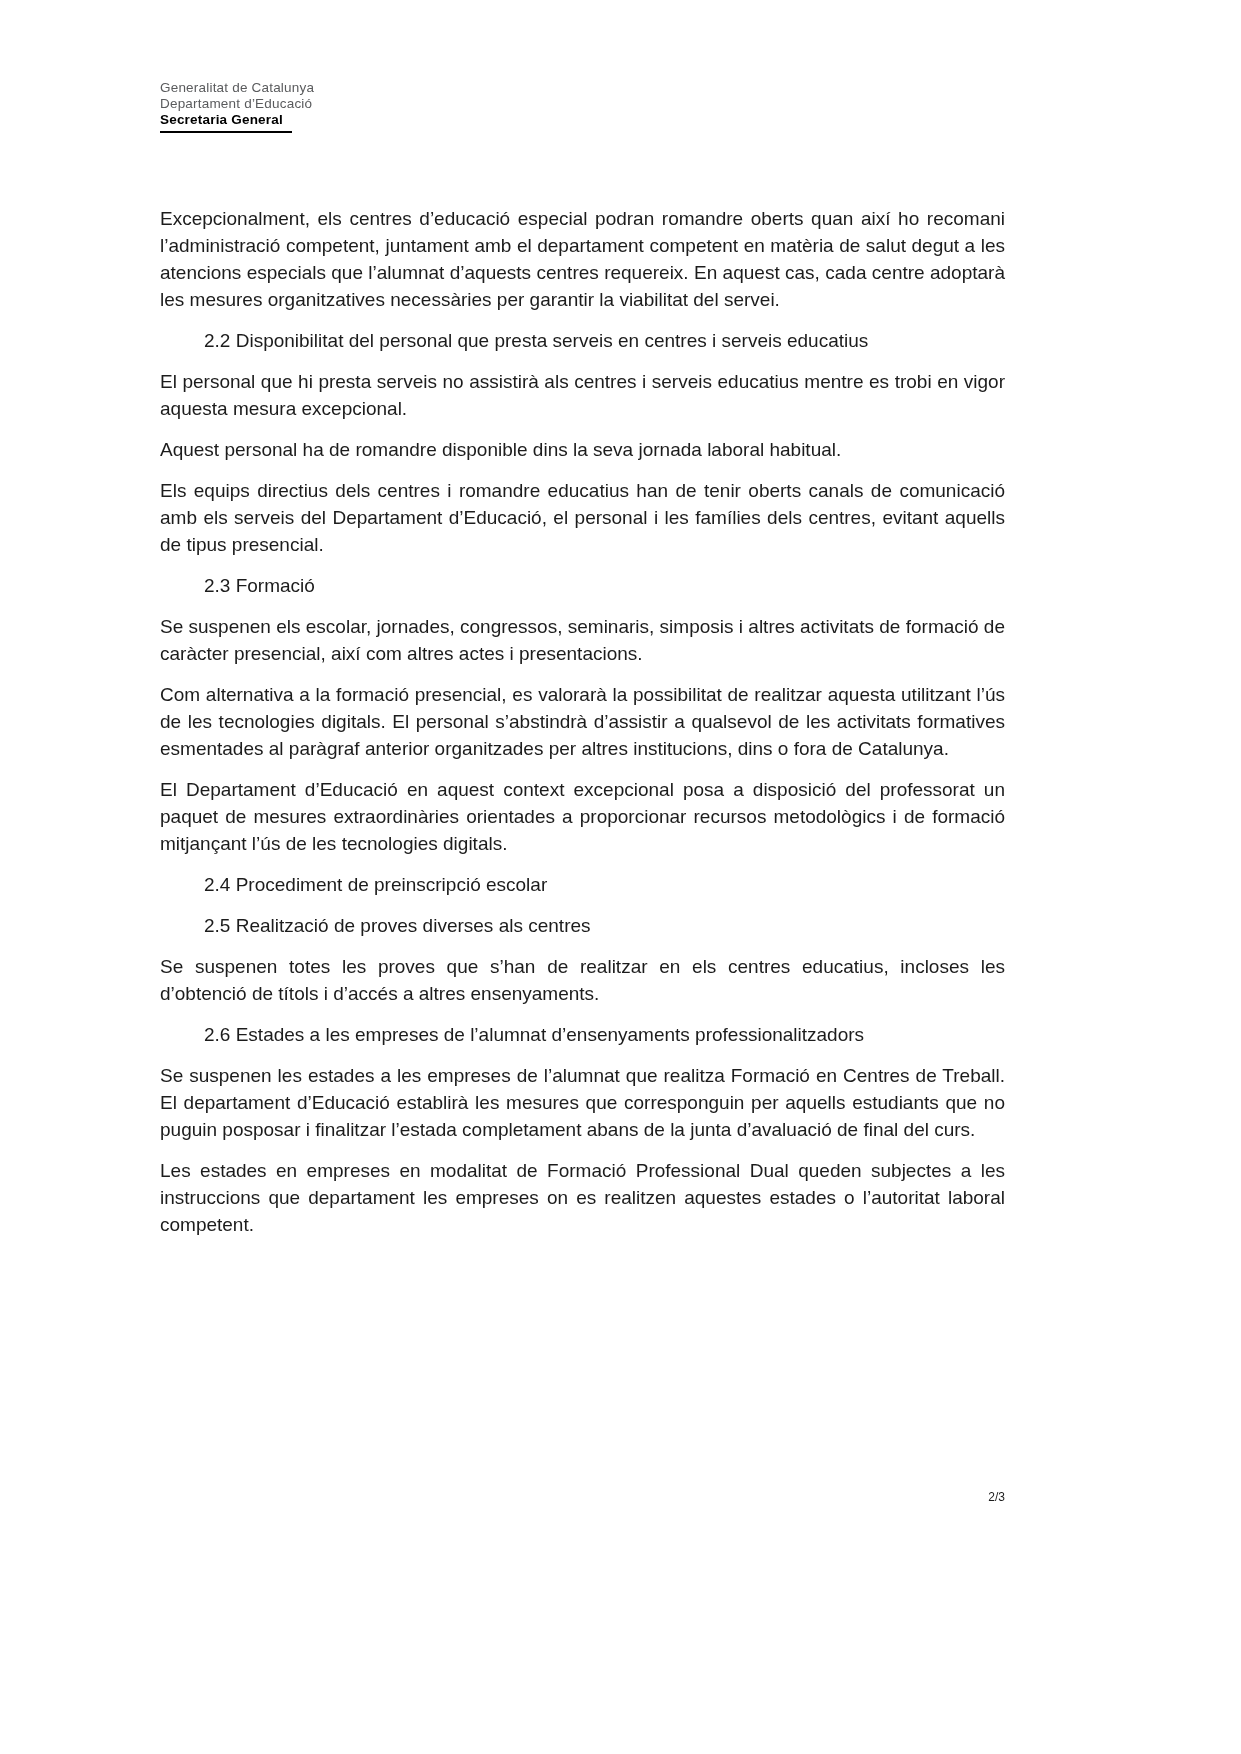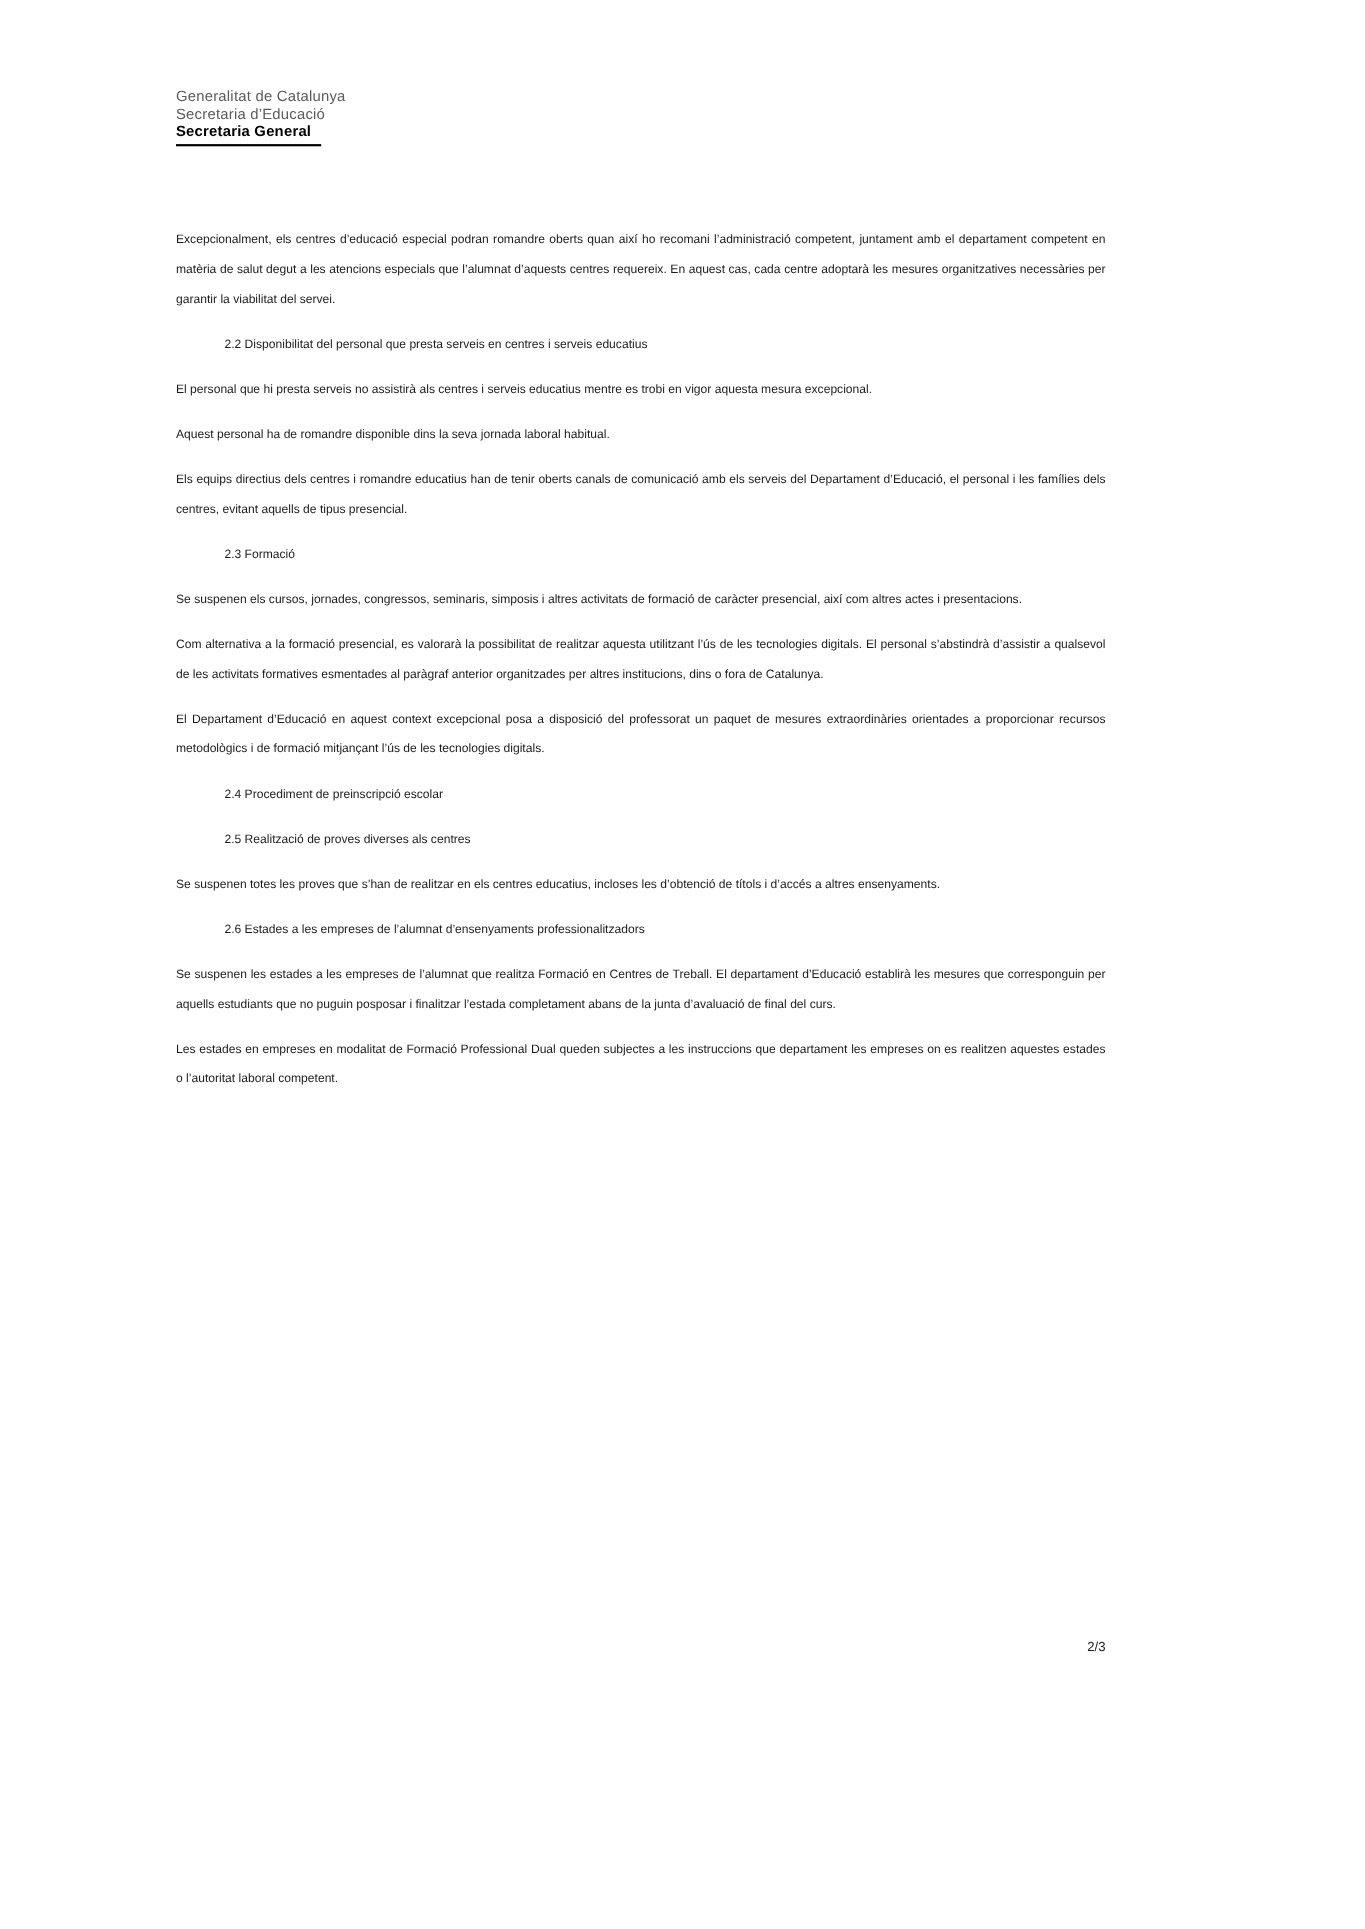--- a/index.html
+++ b/index.html
@@ -37,21 +37,21 @@
     background: #000000;
     margin-top: 3px;
   }
   .doc-body {
     position: absolute;
     left: 160px;
     top: 205px;
     width: 845px;
   }
   .block {
-    font-size: 11px;
+    font-size: 19px;
     line-height: 27px;
     margin-bottom: 14px;
     color: #1c1c1c;
   }
   .paragraph { text-align: justify; }
   .heading { text-align: left; margin-left: 44px; }
   .page-footer {
     position: absolute;
     left: 160px;
     top: 1490px;
@@ -61,33 +61,33 @@
     color: #1c1c1c;
   }
 </style>
 </head>
 <body>
 
 <div class="page">
 
   <header class="letterhead">
     <div class="org-line">Generalitat de Catalunya</div>
-    <div class="org-line">Secretaria d’Educació</div>
+    <div class="org-line">Departament d’Educació</div>
     <div class="org-line bold">Secretaria General</div>
     <div class="letterhead-rule"></div>
   </header>
 
   <main class="doc-body" id="doc-body">
       <p class="block paragraph">Excepcionalment, els centres d’educació especial podran romandre oberts quan així ho recomani l’administració competent, juntament amb el departament competent en matèria de salut degut a les atencions especials que l’alumnat d’aquests centres requereix. En aquest cas, cada centre adoptarà les mesures organitzatives necessàries per garantir la viabilitat del servei.</p>
       <p class="block heading">2.2 Disponibilitat del personal que presta serveis en centres i serveis educatius</p>
       <p class="block paragraph">El personal que hi presta serveis no assistirà als centres i serveis educatius mentre es trobi en vigor aquesta mesura excepcional.</p>
       <p class="block paragraph">Aquest personal ha de romandre disponible dins la seva jornada laboral habitual.</p>
       <p class="block paragraph">Els equips directius dels centres i romandre educatius han de tenir oberts canals de comunicació amb els serveis del Departament d’Educació, el personal i les famílies dels centres, evitant aquells de tipus presencial.</p>
       <p class="block heading">2.3 Formació</p>
-      <p class="block paragraph">Se suspenen els cursos, jornades, congressos, seminaris, simposis i altres activitats de formació de caràcter presencial, així com altres actes i presentacions.</p>
+      <p class="block paragraph">Se suspenen els escolar, jornades, congressos, seminaris, simposis i altres activitats de formació de caràcter presencial, així com altres actes i presentacions.</p>
       <p class="block paragraph">Com alternativa a la formació presencial, es valorarà la possibilitat de realitzar aquesta utilitzant l’ús de les tecnologies digitals. El personal s’abstindrà d’assistir a qualsevol de les activitats formatives esmentades al paràgraf anterior organitzades per altres institucions, dins o fora de Catalunya.</p>
       <p class="block paragraph">El Departament d’Educació en aquest context excepcional posa a disposició del professorat un paquet de mesures extraordinàries orientades a proporcionar recursos metodològics i de formació mitjançant l’ús de les tecnologies digitals.</p>
       <p class="block heading">2.4 Procediment de preinscripció escolar</p>
       <p class="block heading">2.5 Realització de proves diverses als centres</p>
       <p class="block paragraph">Se suspenen totes les proves que s’han de realitzar en els centres educatius, incloses les d’obtenció de títols i d’accés a altres ensenyaments.</p>
       <p class="block heading">2.6 Estades a les empreses de l’alumnat d’ensenyaments professionalitzadors</p>
       <p class="block paragraph">Se suspenen les estades a les empreses de l’alumnat que realitza Formació en Centres de Treball. El departament d’Educació establirà les mesures que corresponguin per aquells estudiants que no puguin posposar i finalitzar l’estada completament abans de la junta d’avaluació de final del curs.</p>
       <p class="block paragraph">Les estades en empreses en modalitat de Formació Professional Dual queden subjectes a les instruccions que departament les empreses on es realitzen aquestes estades o l’autoritat laboral competent.</p>
     </main>
 

